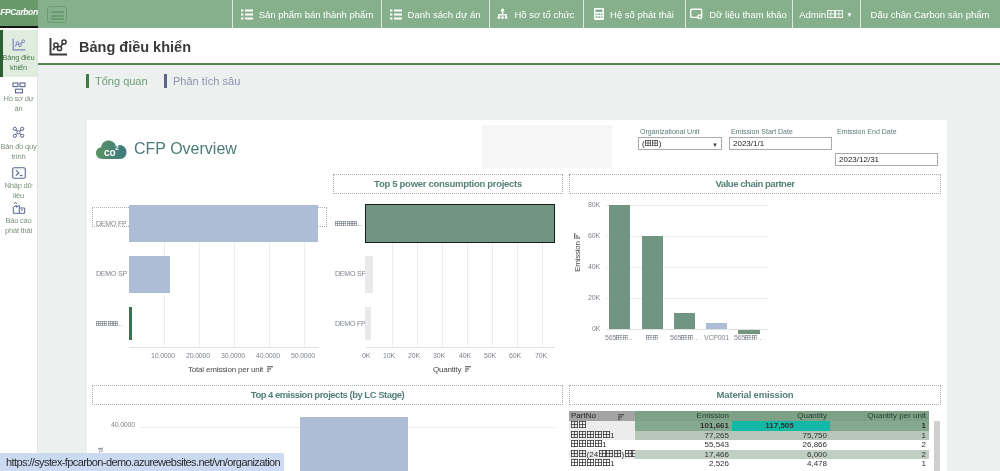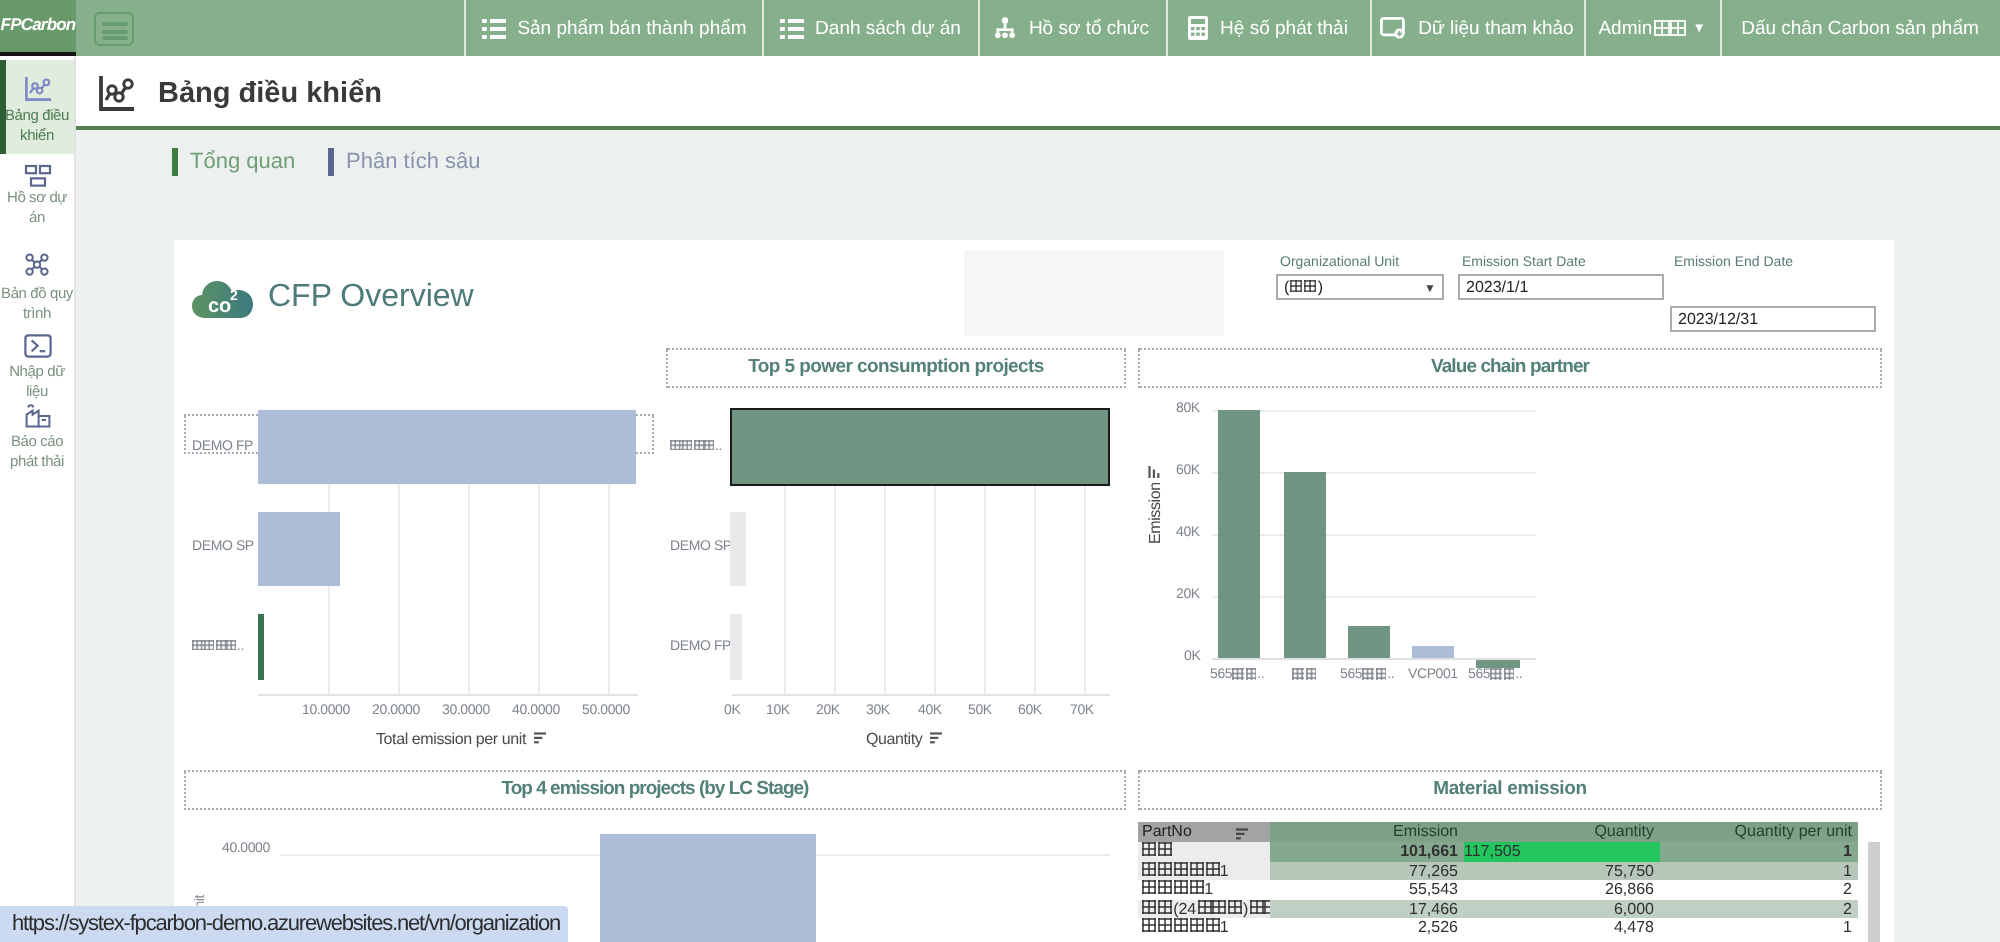--- a/index.html
+++ b/index.html
@@ -329,21 +329,21 @@
               <rect x="0" y="4.6" width="2.4" height="1.1"></rect>
             </g>
           </svg></span></div>
     <div class="tcell" style="left:66px; width:97px; background:#7da087; color:#26402e; text-align:right; padding-right:3px;">Emission</div>
     <div class="tcell" style="left:163px; width:98px; background:#7da087; color:#26402e; text-align:right; padding-right:3px;">Quantity</div>
     <div class="tcell" style="left:261px; width:99px; background:#7da087; color:#26402e; text-align:right; padding-right:3px;">Quantity per unit</div>
   </div>
   <div class="trow" style="top:421px; height:9.5px; line-height:9.5px;">
     <div class="tcell" style="left:0; width:66px; background:#ececec; padding-left:2px;"><i class="cj"></i><i class="cj"></i></div>
     <div class="tcell" style="left:66px; width:97px; background:#84a98e; font-weight:bold; text-align:right; padding-right:3px;">101,661</div>
-    <div class="tcell" style="left:163px; width:98px; background:#22c55e; font-weight:normal; text-align:left; padding-right:3px;">117,505</div>
+    <div class="tcell" style="left:163px; width:98px; background:#14b8a6; font-weight:bold; text-align:center; padding-right:3px;">117,505</div>
     <div class="tcell" style="left:261px; width:99px; background:#84a98e; font-weight:bold; text-align:right; padding-right:3px;">1</div>
   </div>
   <div class="trow" style="top:430.5px; height:9.5px; line-height:9.5px;">
     <div class="tcell" style="left:0; width:66px; background:#ececec; padding-left:2px;"><i class="cj"></i><i class="cj"></i><i class="cj"></i><i class="cj"></i><i class="cj"></i>1</div>
     <div class="tcell" style="left:66px; width:97px; background:#b6c7ba; text-align:right; padding-right:3px;">77,265</div>
     <div class="tcell" style="left:163px; width:98px; background:#b6c7ba; text-align:right; padding-right:3px;">75,750</div>
     <div class="tcell" style="left:261px; width:99px; background:#b6c7ba; text-align:right; padding-right:3px;">1</div>
   </div>
   <div class="trow" style="top:440px; height:9.5px; line-height:9.5px;">
     <div class="tcell" style="left:0; width:66px; background:#fff; padding-left:2px;"><i class="cj"></i><i class="cj"></i><i class="cj"></i><i class="cj"></i>1</div>

